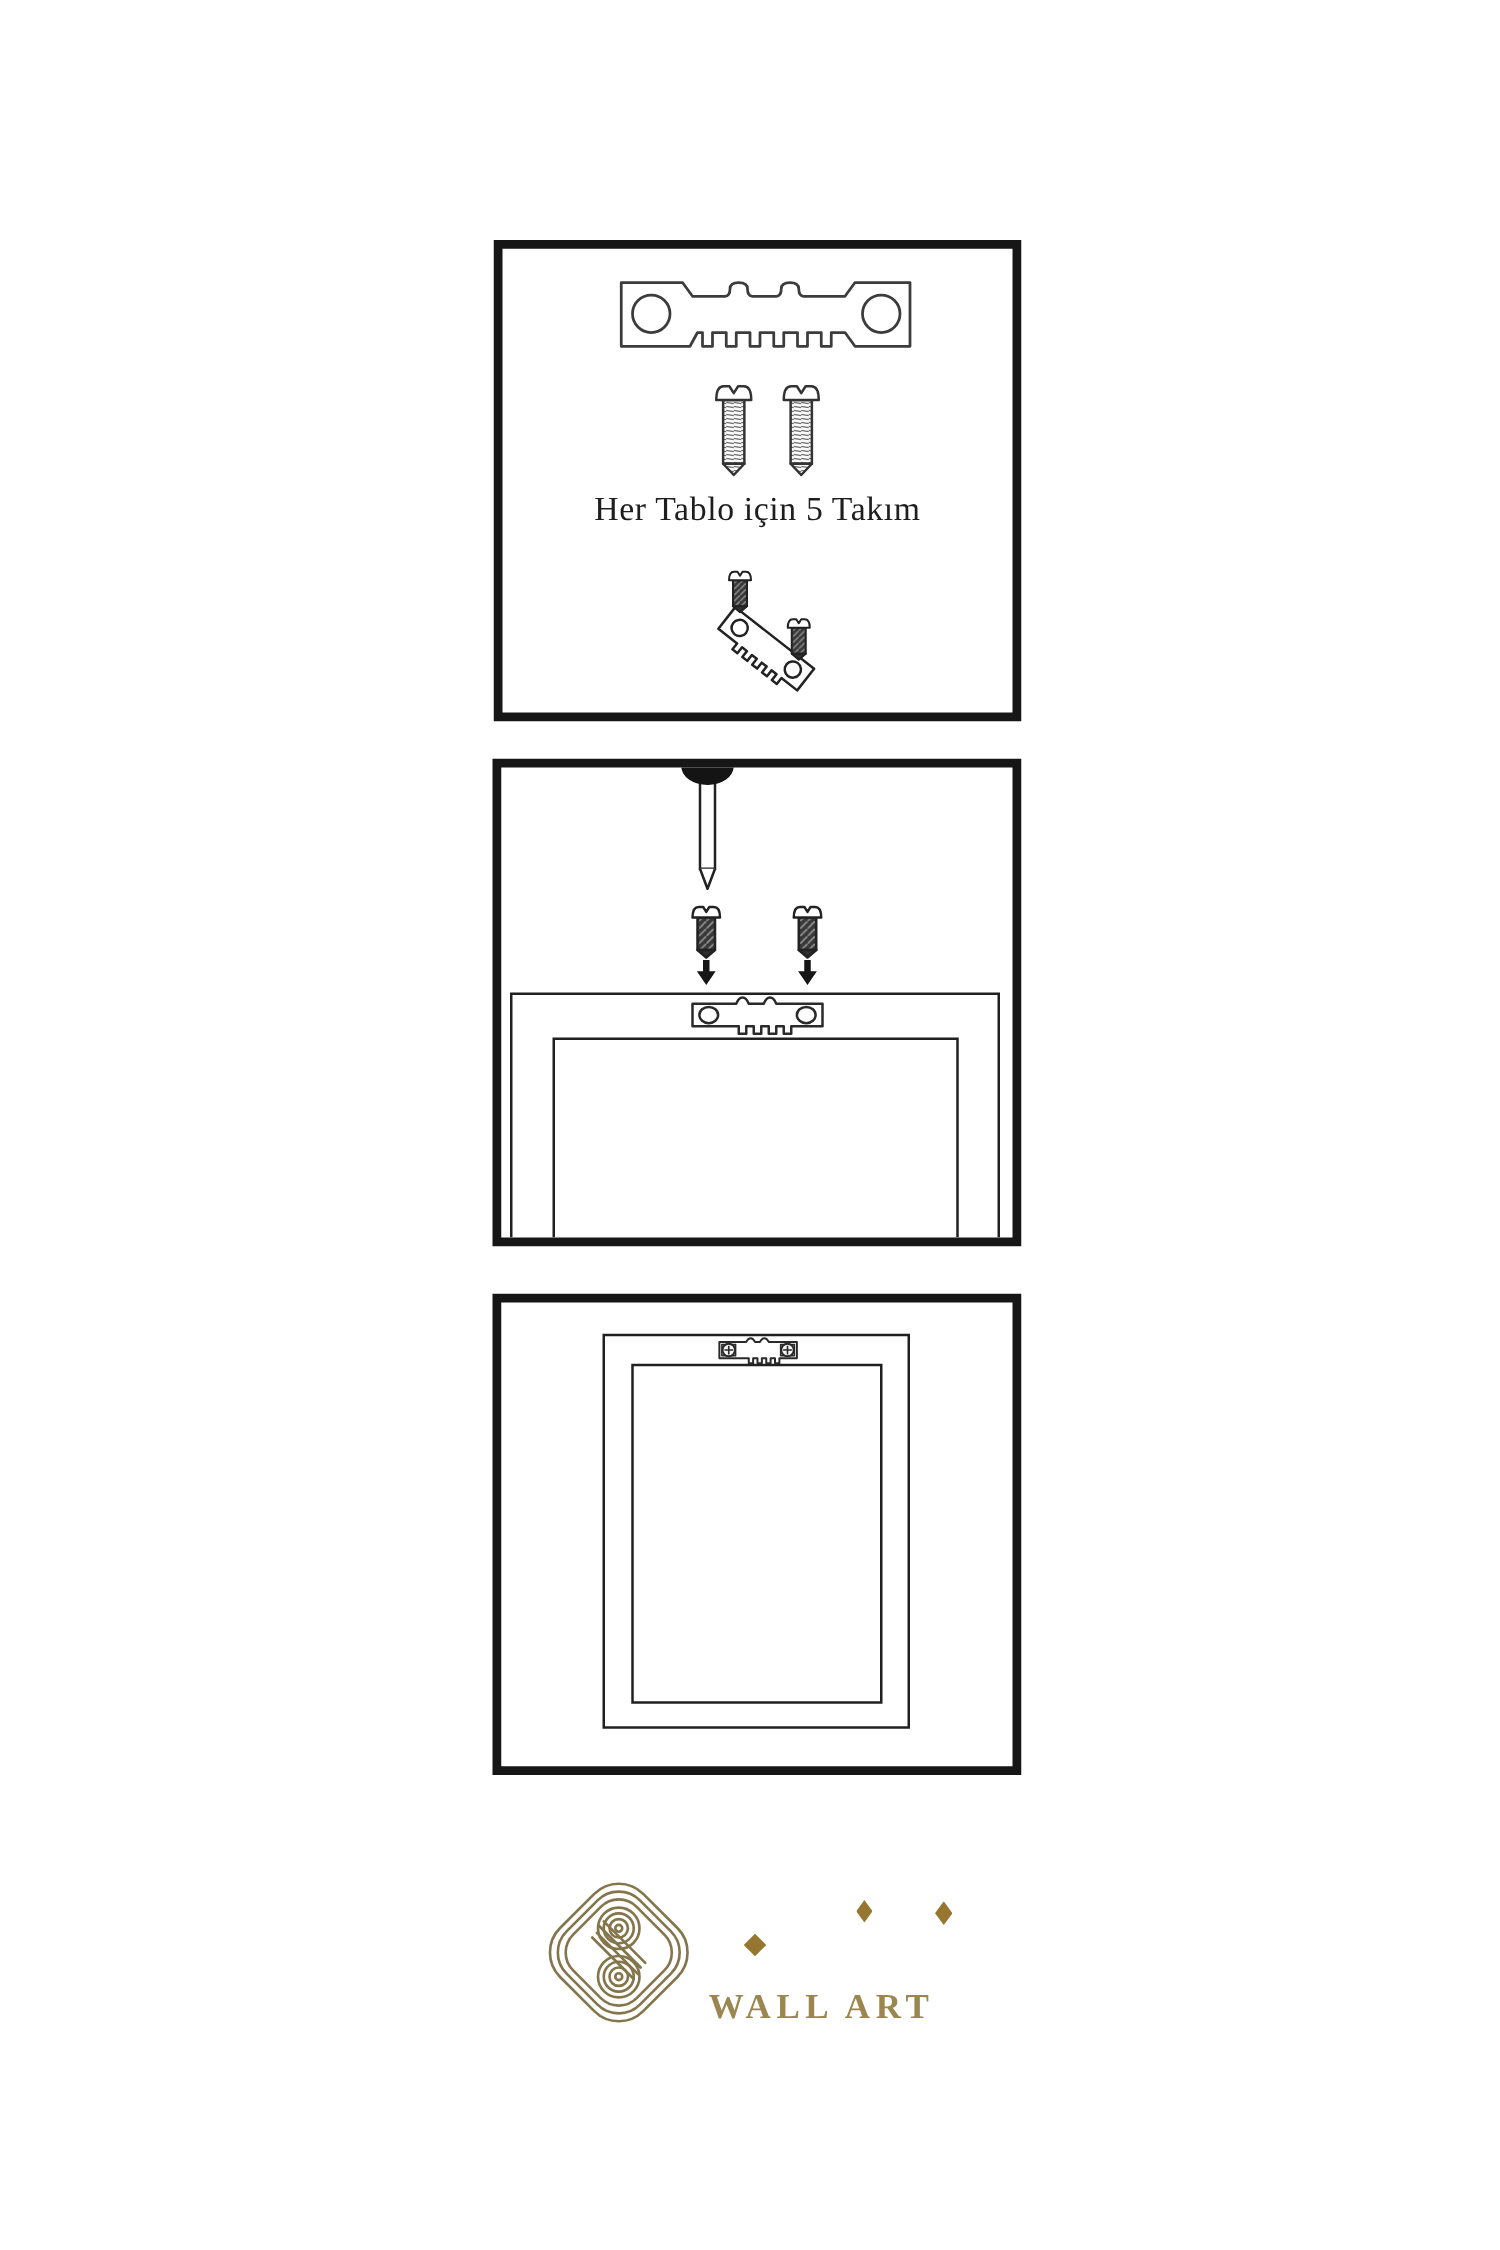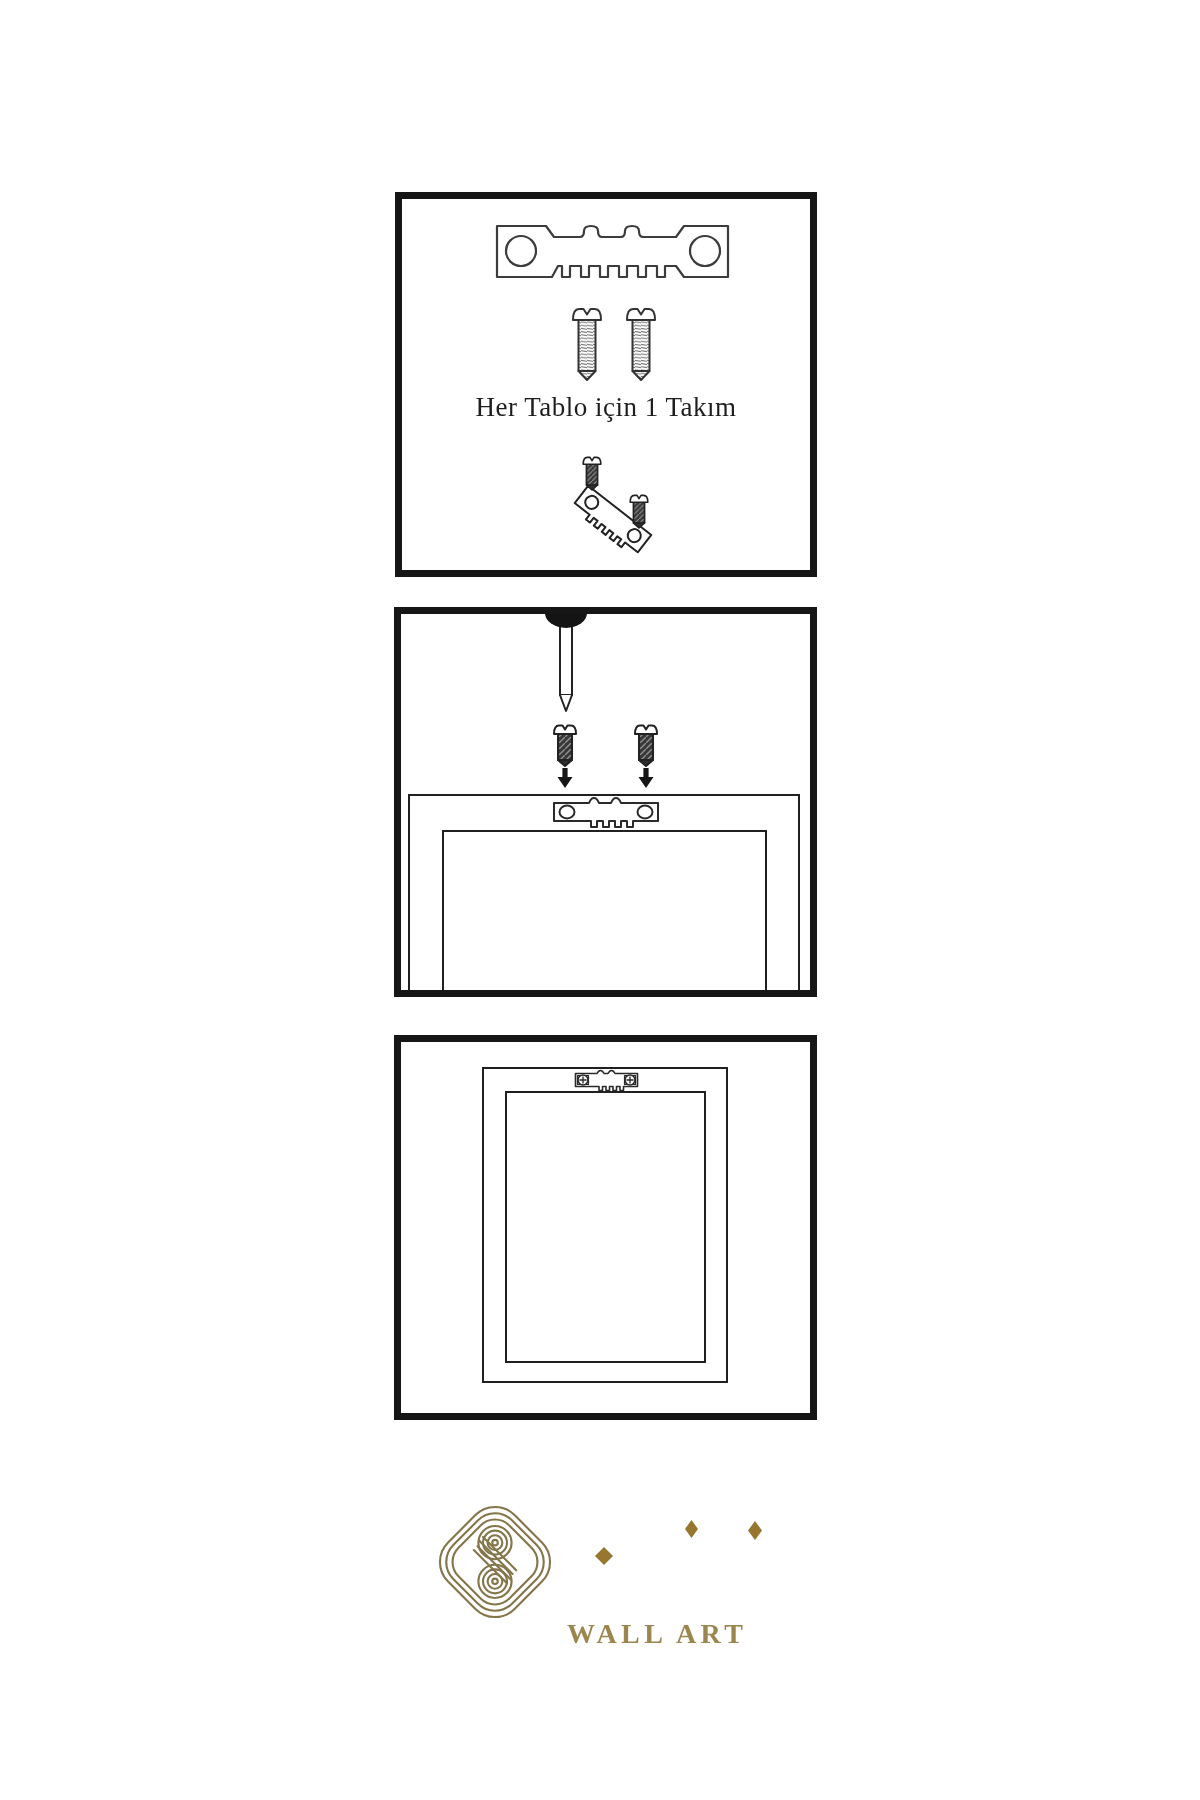--- a/index.html
+++ b/index.html
@@ -31,21 +31,21 @@
   }
   .logo-icon{position:absolute;left:436px;top:1498px;width:118px;height:128px;}
   .brand{
     position:absolute;left:563px;top:1491px;
     font-size:112px;line-height:1;font-weight:700;
     letter-spacing:0px;color:#1d4639;white-space:nowrap;
   }
   .subtitle{
     position:absolute;left:567px;top:1592px;
     font-size:28px;line-height:1;font-weight:700;
-    letter-spacing:4.5px;color:#9c8650;white-space:nowrap;margin-top:28px;
+    letter-spacing:4.5px;color:#9c8650;white-space:nowrap;
   }
   .diamond{
     position:absolute;background:#97762f;
     clip-path:polygon(50% 0,100% 50%,50% 100%,0 50%);
   }
   .diamond-e{left:595px;top:1547px;width:18px;height:18px;}
   .diamond-n{left:685px;top:1520px;width:13px;height:18px;}
   .diamond-k{left:748px;top:1521px;width:14px;height:19px;}
   .defs-holder{position:absolute;width:0;height:0;overflow:hidden;}
 </style>
@@ -116,21 +116,21 @@
       <use href="#screw-light" transform="translate(185,109)"></use>
       <use href="#screw-light" transform="translate(239,109)"></use>
       <g>
         <use href="#hanger-mini" transform="translate(211,320) rotate(38)"></use>
         <use href="#screw-dark" transform="translate(190,258) scale(0.8)"></use>
         <use href="#screw-dark" transform="translate(237,296) scale(0.8)"></use>
       </g>
     </svg>
   </div>
 
-  <div class="caption">Her Tablo için 1 Takım</div>
+  <div class="caption">Her Tablo için 5 Takım</div>
 
   <div class="panel" id="panel-2">
     <svg width="409" height="376" viewBox="0 0 409 376">
       <g fill="none" stroke="#202020" stroke-width="2">
         <path d="M8,376 V181 H398 V376"></path>
         <path d="M42,376 V217 H365 V376"></path>
       </g>
       <use href="#hanger-mid" transform="translate(152,188)"></use>
       <g transform="translate(165,0)">
         <rect x="-6" y="2" width="12" height="79" fill="#ffffff" stroke="#222222" stroke-width="2"></rect>

